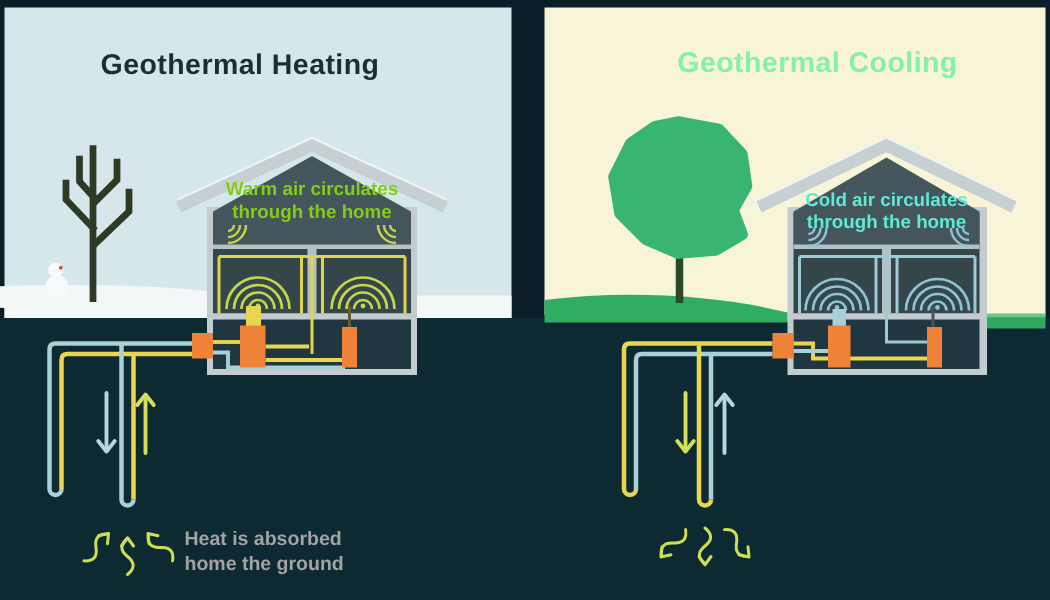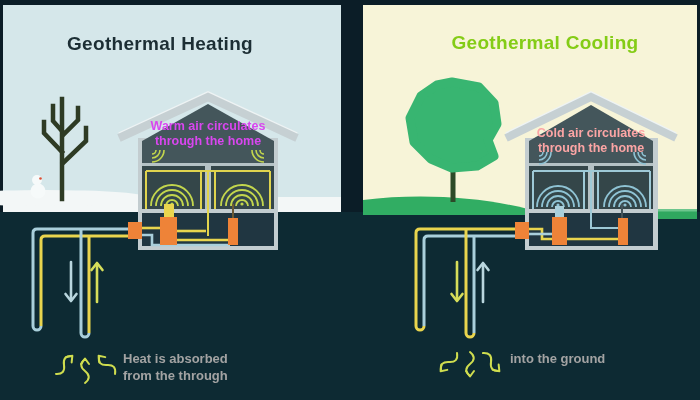--- a/index.html
+++ b/index.html
@@ -6,27 +6,27 @@
   #stage{
     position:relative;width:700px;height:400px;overflow:hidden;
     background:#0b1d27;font-family:"Liberation Sans",sans-serif;
   }
   #stage svg{position:absolute;left:0;top:0;}
   .txt{position:absolute;line-height:1;white-space:nowrap;}
   .title{
     font-size:19px;font-weight:700;letter-spacing:.3px;color:#1c2e34;
     transform:translateX(-50%);
   }
-  .title.cool{color:#84cc16;}
+  .title.cool{color:#86efac;}
   .house-cap{
     font-size:12.5px;font-weight:700;text-align:center;line-height:15px;
     transform:translateX(-50%);
   }
-  .house-cap.warm{color:#d946ef;}
-  .house-cap.cool{color:#fca5a5;}
+  .house-cap.warm{color:#84cc16;}
+  .house-cap.cool{color:#5eead4;}
   .ground-cap{
     font-size:13px;font-weight:700;color:#a3a3a3;line-height:17px;
   }
 </style>
 </head>
 <body>
 
 <div id="stage">
 
 <svg width="700" height="400" viewBox="0 0 700 400">
@@ -250,19 +250,18 @@
     <div>Warm air circulates</div>
     <div>through the home</div>
   </div>
   <div class="house-cap cool txt" style="left:591px;top:126px">
     <div>Cold air circulates</div>
     <div>through the home</div>
   </div>
 
   <div class="ground-cap txt" style="left:123px;top:350px">
     <div>Heat is absorbed</div>
-    <div>from the through</div>
+    <div>home the ground</div>
   </div>
   <div class="ground-cap txt" style="left:510px;top:350px">
-    <div>into the ground</div>
   </div>
 
 </div>
 
 </body></html>

